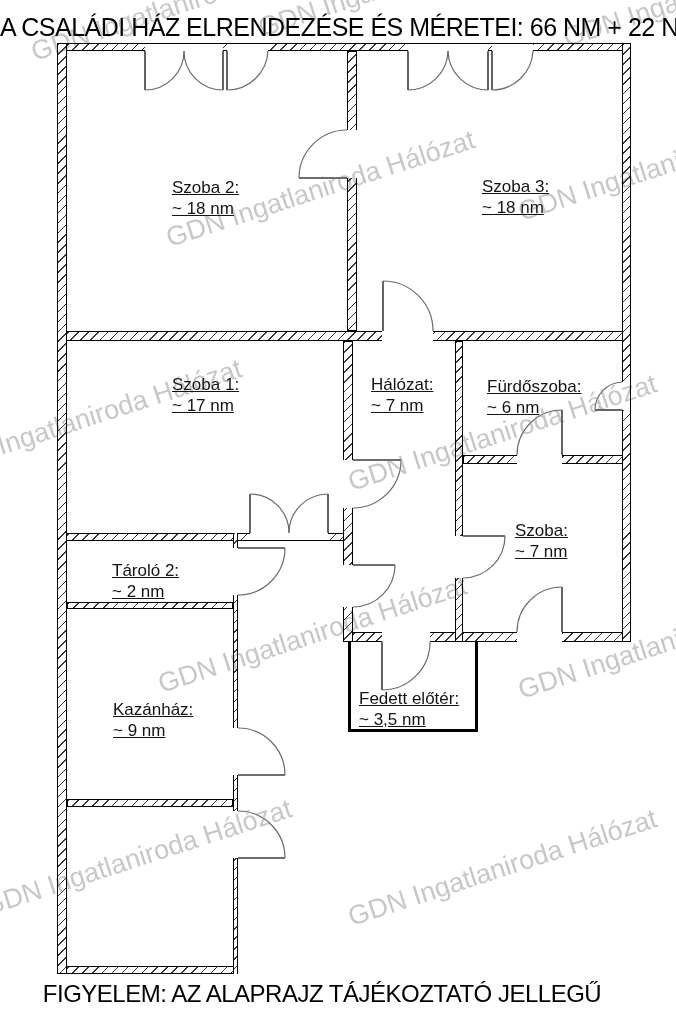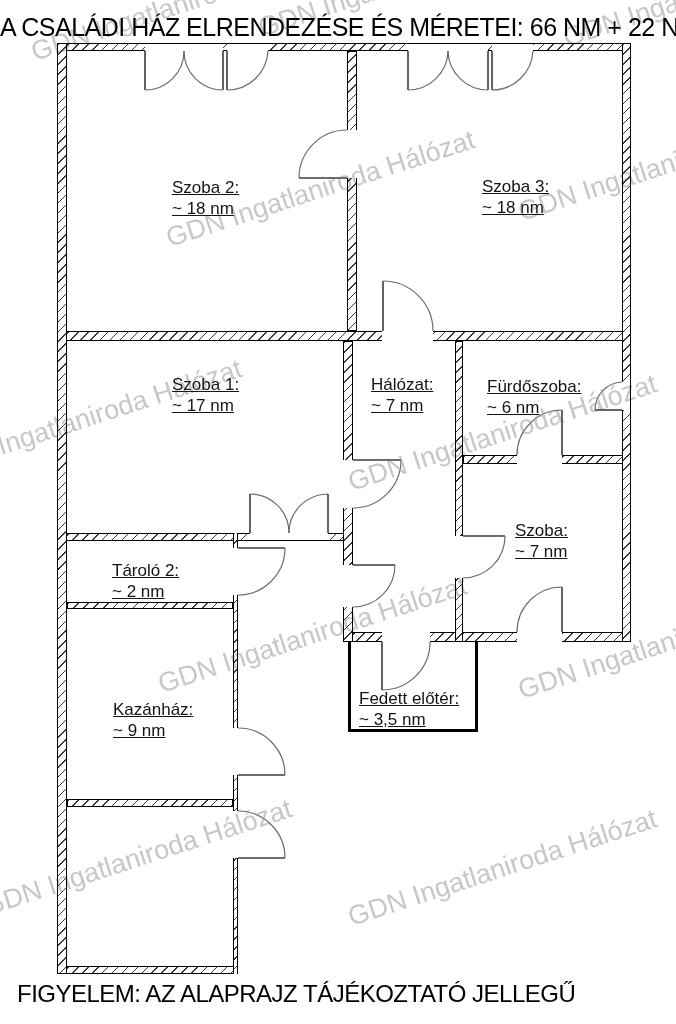--- a/index.html
+++ b/index.html
@@ -1,20 +1,20 @@
 <!DOCTYPE html>
 <html><head>
 <meta charset="utf-8">
 <style>
   html,body{margin:0;padding:0;background:#fff;}
   #canvas{position:relative;width:676px;height:1024px;background:#fff;overflow:hidden;
           font-family:"Liberation Sans",sans-serif;}
   .title{position:absolute;left:0;top:13px;width:676px;text-align:center;
          font-size:25px;letter-spacing:-0.5px;color:#000;white-space:nowrap;}
-  .footer{position:absolute;left:17px;top:980px;width:644px;text-align:left;
+  .footer{position:absolute;left:0;top:980px;width:644px;text-align:center;
           font-size:24px;letter-spacing:-0.5px;color:#000;white-space:nowrap;}
   .wall{position:absolute;box-sizing:border-box;border:1px solid #000;background:
         repeating-linear-gradient(135deg, rgba(45,45,45,.95) 0 1px, transparent 1px 7px) #fff;}
   .wall.thin{border-left:1px solid #000;border-right:1px solid #000;border-top:none;border-bottom:none;}
   .open{position:absolute;background:#fff;box-sizing:border-box;}
   .open.keep-top{border-top:1px solid #000;}
   .open.keep-bottom{border-bottom:1px solid #000;}
   .open.keep-right{border-right:1px solid #000;}
   .porch{position:absolute;left:348px;top:633px;width:130px;height:99px;
          box-sizing:border-box;border:3px solid #000;background:#fff;}

